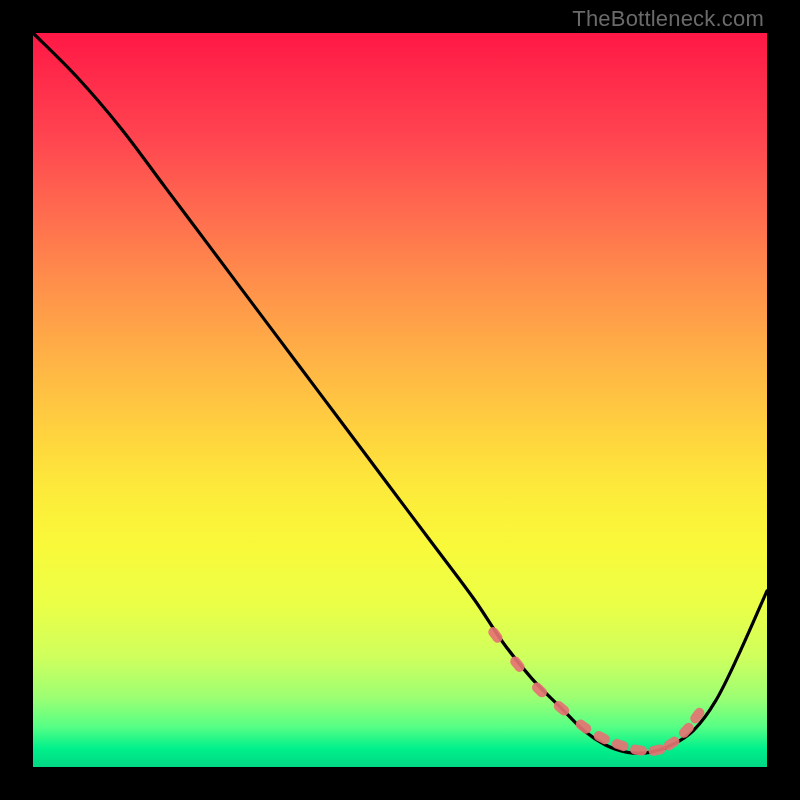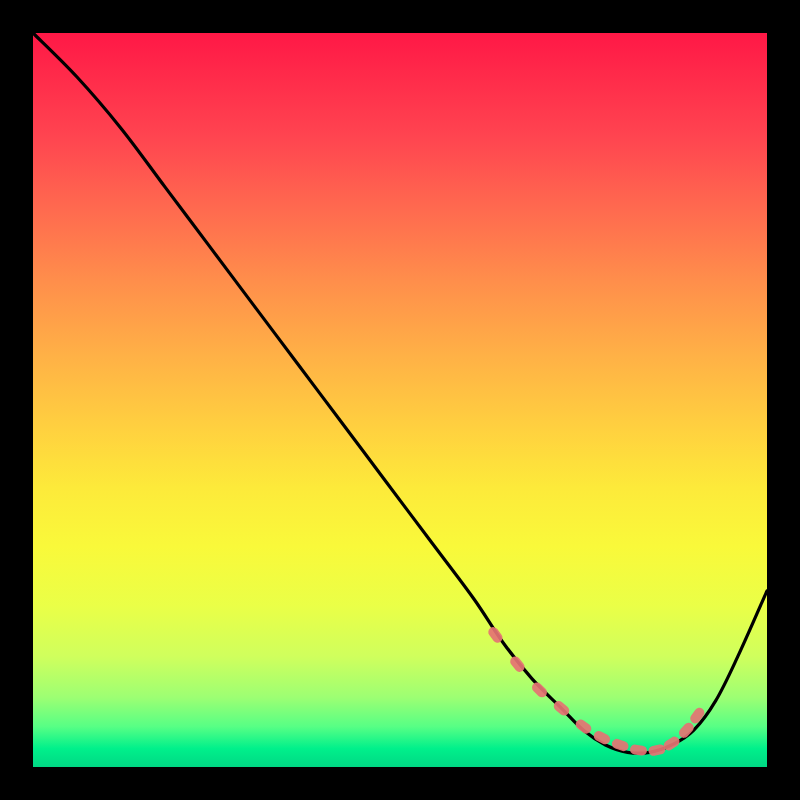--- a/index.html
+++ b/index.html
@@ -71,20 +71,21 @@
   }
   .marker {
     fill: #e57373;
     opacity: 0.92;
   }
 </style>
 </head>
 <body>
 
 <div class="frame">
+  <div class="watermark">TheBottleneck.com</div>
 
   <div class="plot-area">
     <svg class="curve" viewBox="0 0 734 734">
       <path id="main-path" class="main-line" d="M 0.0 0.0 C 7.9 7.9, 28.2 26.9, 44.0 44.0 C 59.9 61.2, 72.2 75.6, 88.1 95.4 C 103.9 115.2, 116.3 133.0, 132.1 154.1 C 148.0 175.3, 160.3 191.7, 176.2 212.9 C 192.0 234.0, 204.3 250.4, 220.2 271.6 C 236.1 292.7, 248.4 309.2, 264.2 330.3 C 280.1 351.4, 292.4 367.9, 308.3 389.0 C 324.1 410.2, 336.5 426.6, 352.3 447.7 C 368.2 468.9, 380.5 485.3, 396.4 506.5 C 412.2 527.6, 427.2 546.7, 440.4 565.2 C 453.6 583.7, 459.2 594.7, 469.8 609.2 C 480.3 623.8, 488.6 634.0, 499.1 645.9 C 509.7 657.8, 519.2 666.0, 528.5 675.3 C 537.7 684.5, 542.6 690.7, 550.5 697.3 C 558.4 703.9, 564.6 708.0, 572.5 712.0 C 580.4 715.9, 586.6 718.0, 594.5 719.3 C 602.5 720.6, 608.6 720.6, 616.6 719.3 C 624.5 718.0, 630.7 715.9, 638.6 712.0 C 646.5 708.0, 652.7 705.2, 660.6 697.3 C 668.5 689.4, 674.7 681.2, 682.6 667.9 C 690.5 654.7, 695.4 643.7, 704.6 623.9 C 713.9 604.1, 728.7 569.7, 734.0 557.8"></path>
       <g id="markers-group">
           <rect x="453.9" y="596.9" width="17" height="10" rx="5" ry="5" class="marker" transform="rotate(53.1 462.4 601.9)"></rect>
           <rect x="475.9" y="626.2" width="17" height="10" rx="5" ry="5" class="marker" transform="rotate(51.3 484.4 631.2)"></rect>
           <rect x="498.0" y="651.9" width="17" height="10" rx="5" ry="5" class="marker" transform="rotate(45.0 506.5 656.9)"></rect>
           <rect x="520.0" y="670.3" width="17" height="10" rx="5" ry="5" class="marker" transform="rotate(39.8 528.5 675.3)"></rect>
           <rect x="542.0" y="688.6" width="17" height="10" rx="5" ry="5" class="marker" transform="rotate(36.0 550.5 693.6)"></rect>

